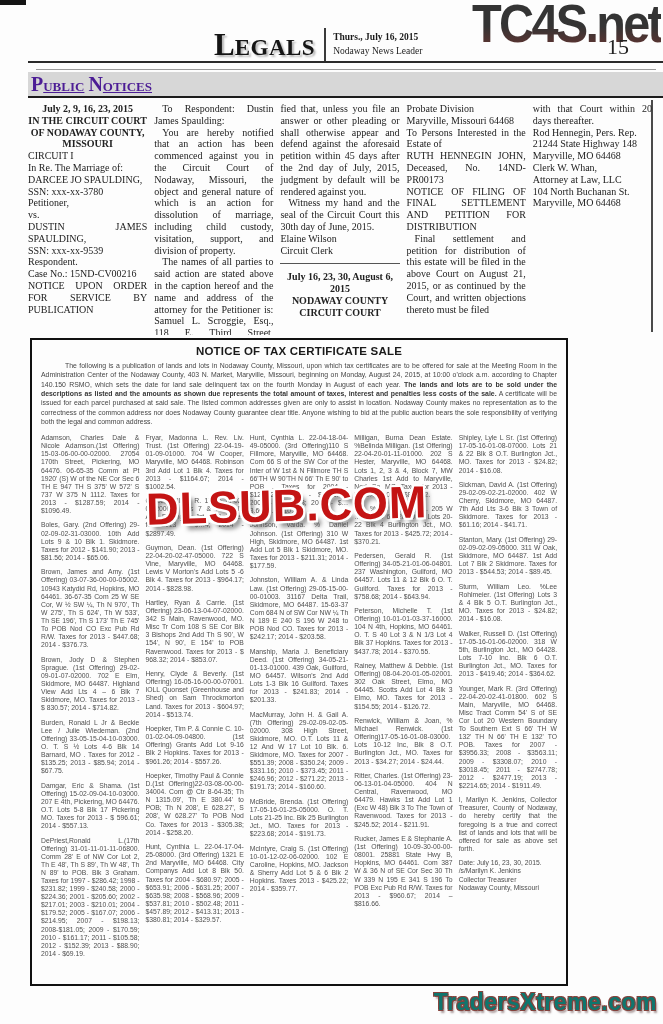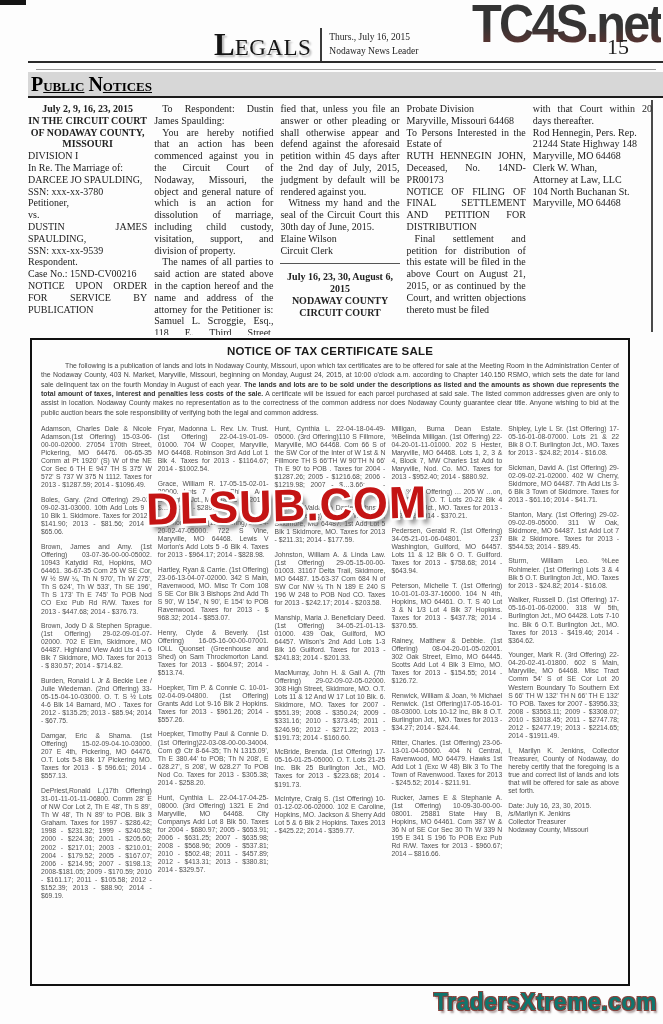--- a/index.html
+++ b/index.html
@@ -11,44 +11,44 @@
         font-weight:800;font-size:54px;letter-spacing:-3px;color:#3a3330;
         transform:scaleX(.9);transform-origin:right top;}
   @supports (-webkit-background-clip:text){
     #logo{background:linear-gradient(#343434 55%,#6e3430);-webkit-background-clip:text;
           background-clip:text;-webkit-text-fill-color:transparent;}
   }
   #pagenum{position:absolute;right:34px;top:34px;font-size:22px;color:#222;}
   #legalsblock{position:absolute;left:214px;top:27px;display:flex;align-items:center;}
   .legals-word{color:#151515;text-shadow:2px 2px 2px #b5b5b5;white-space:nowrap;}
   .legals-word .init{font-size:31px;font-weight:bold;}
-  .legals-word .rest{font-size:23px;font-weight:normal;text-transform:uppercase;letter-spacing:.5px;}
+  .legals-word .rest{font-size:23px;font-weight:bold;text-transform:uppercase;letter-spacing:.5px;}
   #head-divider{width:2px;height:34px;background:#3a3a3a;margin:0 7px 0 9px;}
   #dateblock{font-size:9.5px;line-height:1.45;white-space:nowrap;}
-  #dateblock .d1{font-weight:normal;}
+  #dateblock .d1{font-weight:bold;}
   .hrule{position:absolute;background:#2a2a2a;}
   #rule1{left:28px;top:61px;width:635px;height:2px;}
   #rule2{left:36px;top:69px;width:620px;height:1px;background:#9a9a9a;}
   #pnband{position:absolute;left:28px;top:72px;width:635px;height:24px;background:#d7d7d7;
           border-bottom:2px solid #1c1c1c;}
-  #pntitle{position:absolute;left:3px;top:1px;color:#000000;white-space:nowrap;}
+  #pntitle{position:absolute;left:3px;top:1px;color:#4c1d95;white-space:nowrap;}
   #pntitle .init{font-size:20px;font-weight:bold;}
   #pntitle .rest{font-size:13px;font-weight:bold;text-transform:uppercase;text-decoration:underline;}
   #col5line{position:absolute;left:651px;top:100px;width:2px;height:232px;background:#4a4a4a;}
   
   #notices{position:absolute;left:28px;top:103px;width:624px;height:232px;display:flex;gap:7px;
            font-size:10px;line-height:1.18;color:#222;overflow:hidden;}
   #notices .ncol{flex:1;min-width:0;}
   #notices p{margin:0;text-align:justify;}
   #notices p.cb{text-align:center;font-weight:bold;}
   #notices p.sp{margin-top:0;}
   #notices p.ind{text-indent:8px;}
   #notices p.rule{border-top:1.5px solid #555;margin:7px 0;height:0;}
   
-  #taxbox{position:absolute;left:30px;top:338px;width:600px;height:648px;border:2px solid #111;
+  #taxbox{position:absolute;left:30px;top:338px;width:538px;height:648px;border:2px solid #111;
           box-sizing:border-box;background:#fdfdfd;overflow:hidden;
           font-family:"Liberation Sans",sans-serif;}
   #taxtitle{margin:5px 0 0;text-align:center;font-size:11.5px;font-weight:bold;color:#1a1a1a;
             letter-spacing:.2px;}
   #taxintro{margin:4px 9px 0;font-size:6.9px;line-height:1.35;text-align:justify;color:#454545;
             text-indent:24px;}
   #taxintro .bold{font-weight:bold;color:#353535;}
   #taxcols{display:flex;gap:6px;margin:8px 9px 0;font-size:6.8px;line-height:1.19;color:#4f4f4f;}
   #taxcols .tcol{flex:1;min-width:0;}
   #taxcols p{margin:0 0 6.5px;text-align:justify;}
@@ -90,21 +90,21 @@
   <div id="pnband">
     <span id="pntitle"><span class="init">P</span><span class="rest">ublic</span>&nbsp;<span class="init">N</span><span class="rest">otices</span></span>
   </div>
 
   <div id="col5line"></div>
 
   <div id="notices">
     <div class="ncol">
         <p class="np cb">July 2, 9, 16, 23, 2015</p>
         <p class="np cb">IN THE CIRCUIT COURT OF NODAWAY COUNTY, MISSOURI</p>
-        <p class="np">DIVISION I</p>
+        <p class="np">CIRCUIT I</p>
         <p class="np sp">In Re. The Marriage of:</p>
         <p class="np">DARCEE JO SPAULDING,</p>
         <p class="np">SSN: xxx-xx-3780</p>
         <p class="np">Petitioner,</p>
         <p class="np">vs.</p>
         <p class="np">DUSTIN JAMES SPAULDING,</p>
         <p class="np">SSN: xxx-xx-9539</p>
         <p class="np">Respondent.</p>
         <p class="np sp">Case No.: 15ND-CV00216</p>
         <p class="np sp">NOTICE UPON ORDER FOR SERVICE BY PUBLICATION</p>

